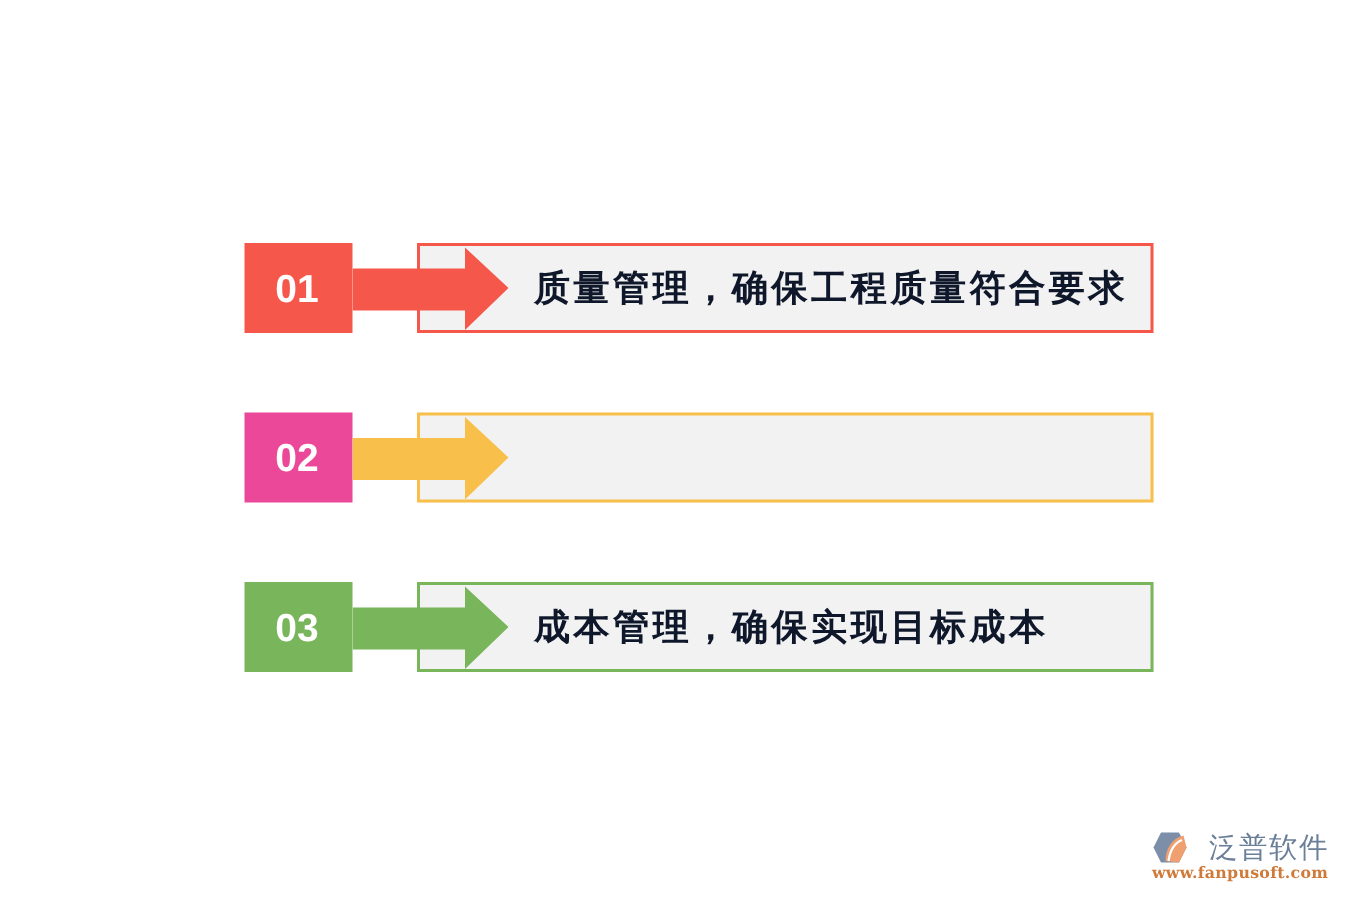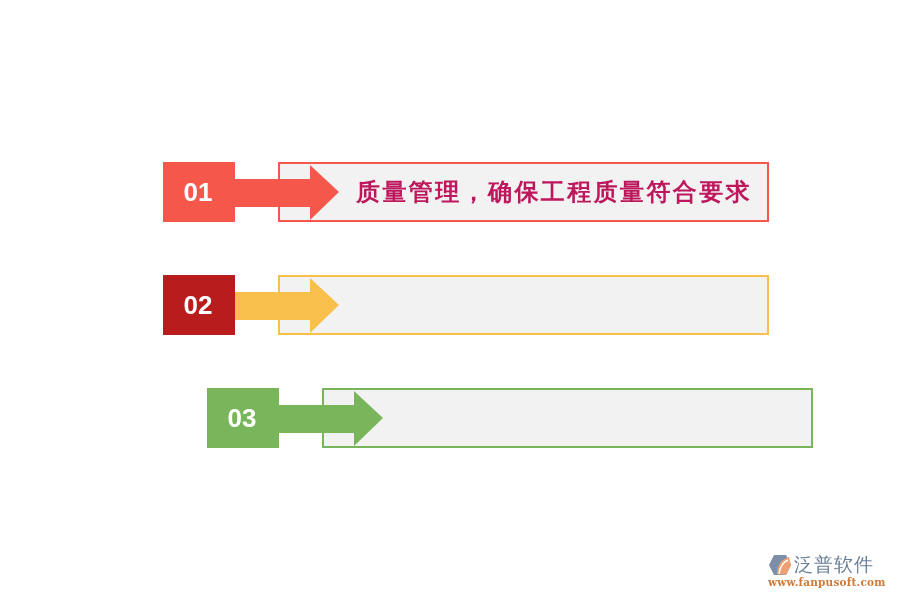--- a/index.html
+++ b/index.html
@@ -55,42 +55,42 @@
       height: 60px;
     }
     .label {
       position: absolute;
       left: 193px;
       top: 0;
       height: 60px;
       line-height: 60px;
       font-size: 24px;
       font-weight: bold;
-      color: #be185d;
+      color: #0f172a;
       letter-spacing: 2.4px;
       white-space: nowrap;
       font-family: "DejaVu Sans", sans-serif;
     }
     .logo {
       position: absolute;
       left: 768px;
       top: 552px;
       width: 125px;
       height: 36px;
     }
     .logo-icon {
       position: absolute;
       left: 0;
       top: 2px;
       width: 24px;
       height: 22px;
     }
     .logo-name {
       position: absolute;
-      left: 26px;
+      left: 38px;
       top: 0;
       font-size: 19px;
       color: #6b7f99;
       letter-spacing: 1px;
       white-space: nowrap;
       font-family: "DejaVu Sans", sans-serif;
     }
     .logo-url {
       position: absolute;
       left: 0;
@@ -112,36 +112,37 @@
     <span>01</span>
   </div>
   <svg class="arrow" viewBox="0 0 104 60">
     <polygon points="0,17 75,17 75,3 104,30 75,58 75,45 0,45" fill="#f5584b"></polygon>
   </svg>
   <div class="label">质量管理，确保工程质量符合要求</div>
 </div>
 
 <div class="step" style="top:275px;">
   <div class="text-box" style="border-color:#f9bf4b;"></div>
-  <div class="num-box" style="background:#b91c1c;">
+  <div class="num-box" style="background:#ec4899;">
     <span>02</span>
   </div>
   <svg class="arrow" viewBox="0 0 104 60">
     <polygon points="0,17 75,17 75,3 104,30 75,58 75,45 0,45" fill="#f9bf4b"></polygon>
   </svg>
 </div>
 
-<div class="step" style="top:388px;margin-left:44px;">
+<div class="step" style="top:388px;">
   <div class="text-box" style="border-color:#79b55b;"></div>
   <div class="num-box" style="background:#79b55b;">
     <span>03</span>
   </div>
   <svg class="arrow" viewBox="0 0 104 60">
     <polygon points="0,17 75,17 75,3 104,30 75,58 75,45 0,45" fill="#79b55b"></polygon>
   </svg>
+  <div class="label">成本管理，确保实现目标成本</div>
 </div>
 
 <div class="logo">
   <svg class="logo-icon" viewBox="0 0 24 22">
     <polygon points="6,1 18,1 23,11 18,21 6,21 1,11" fill="#7d8fa8"></polygon>
     <path d="M9,20 C9,12 13,5 21,3 L23,11 L18,21 Z" fill="#f0a070"></path>
     <path d="M11,20 C12,13 15,8 20,6" stroke="#ffffff" stroke-width="1.5" fill="none"></path>
   </svg>
   <div class="logo-name">泛普软件</div>
   <div class="logo-url">www.fanpusoft.com</div>

